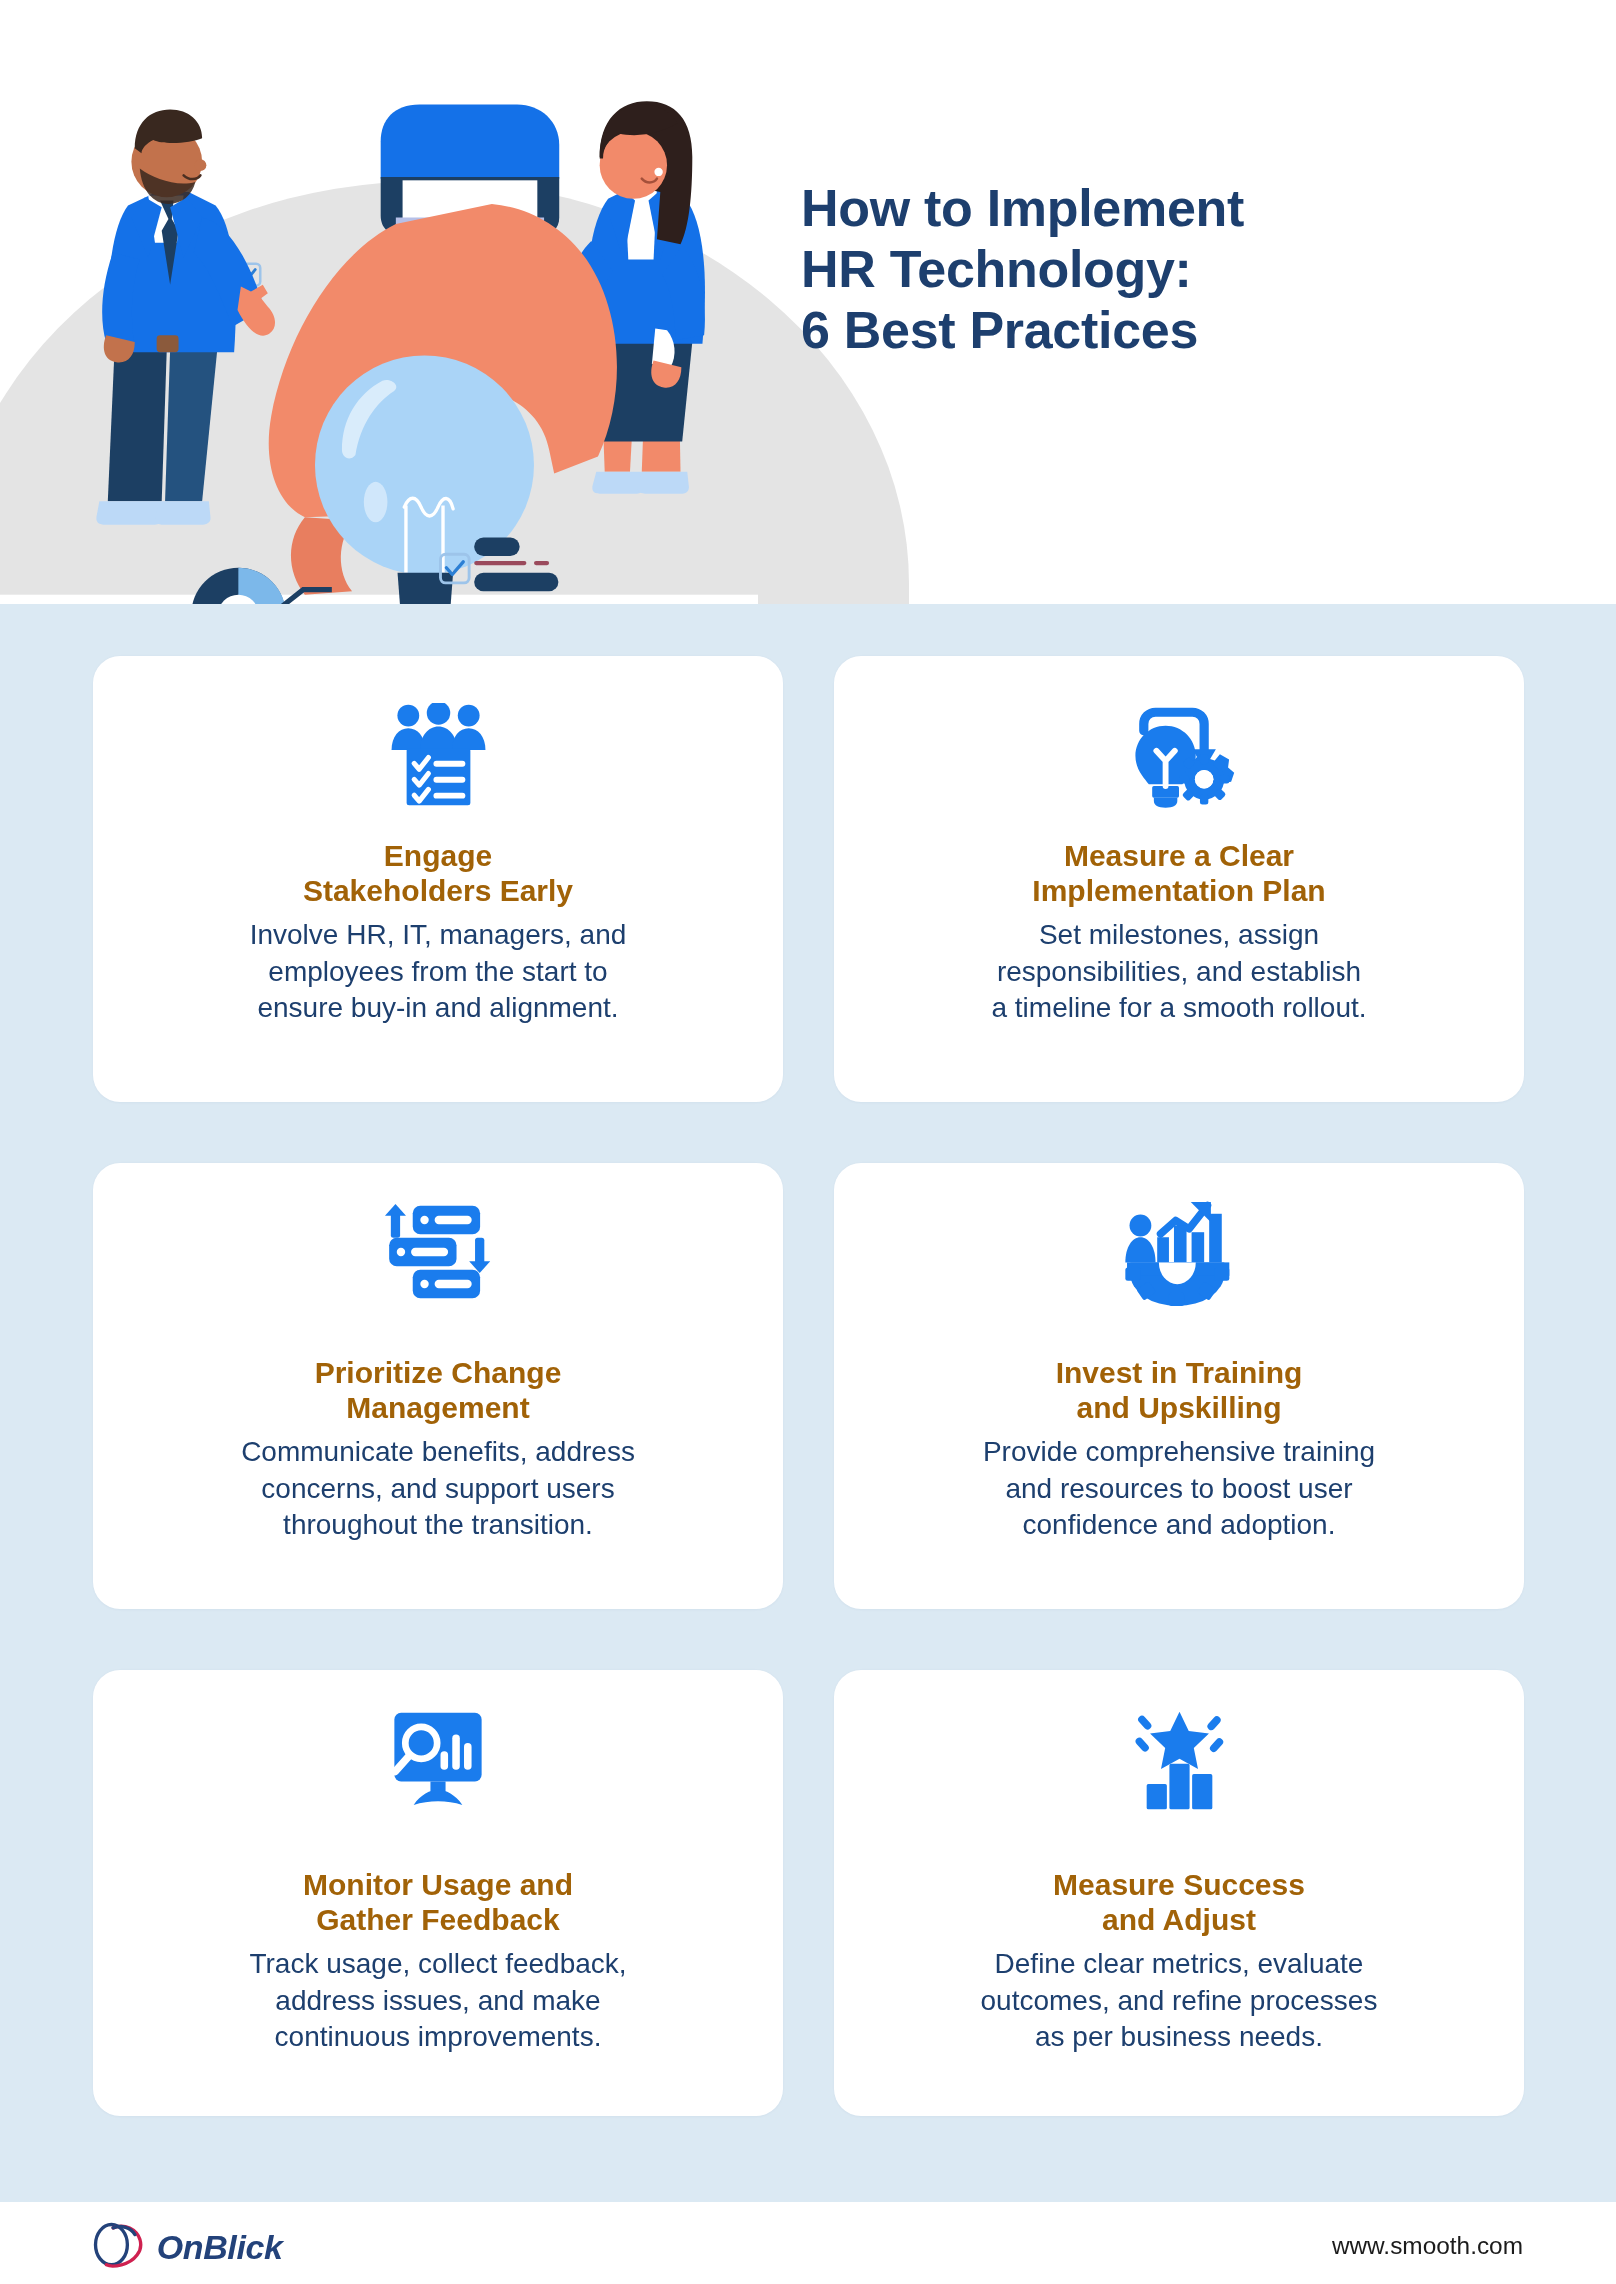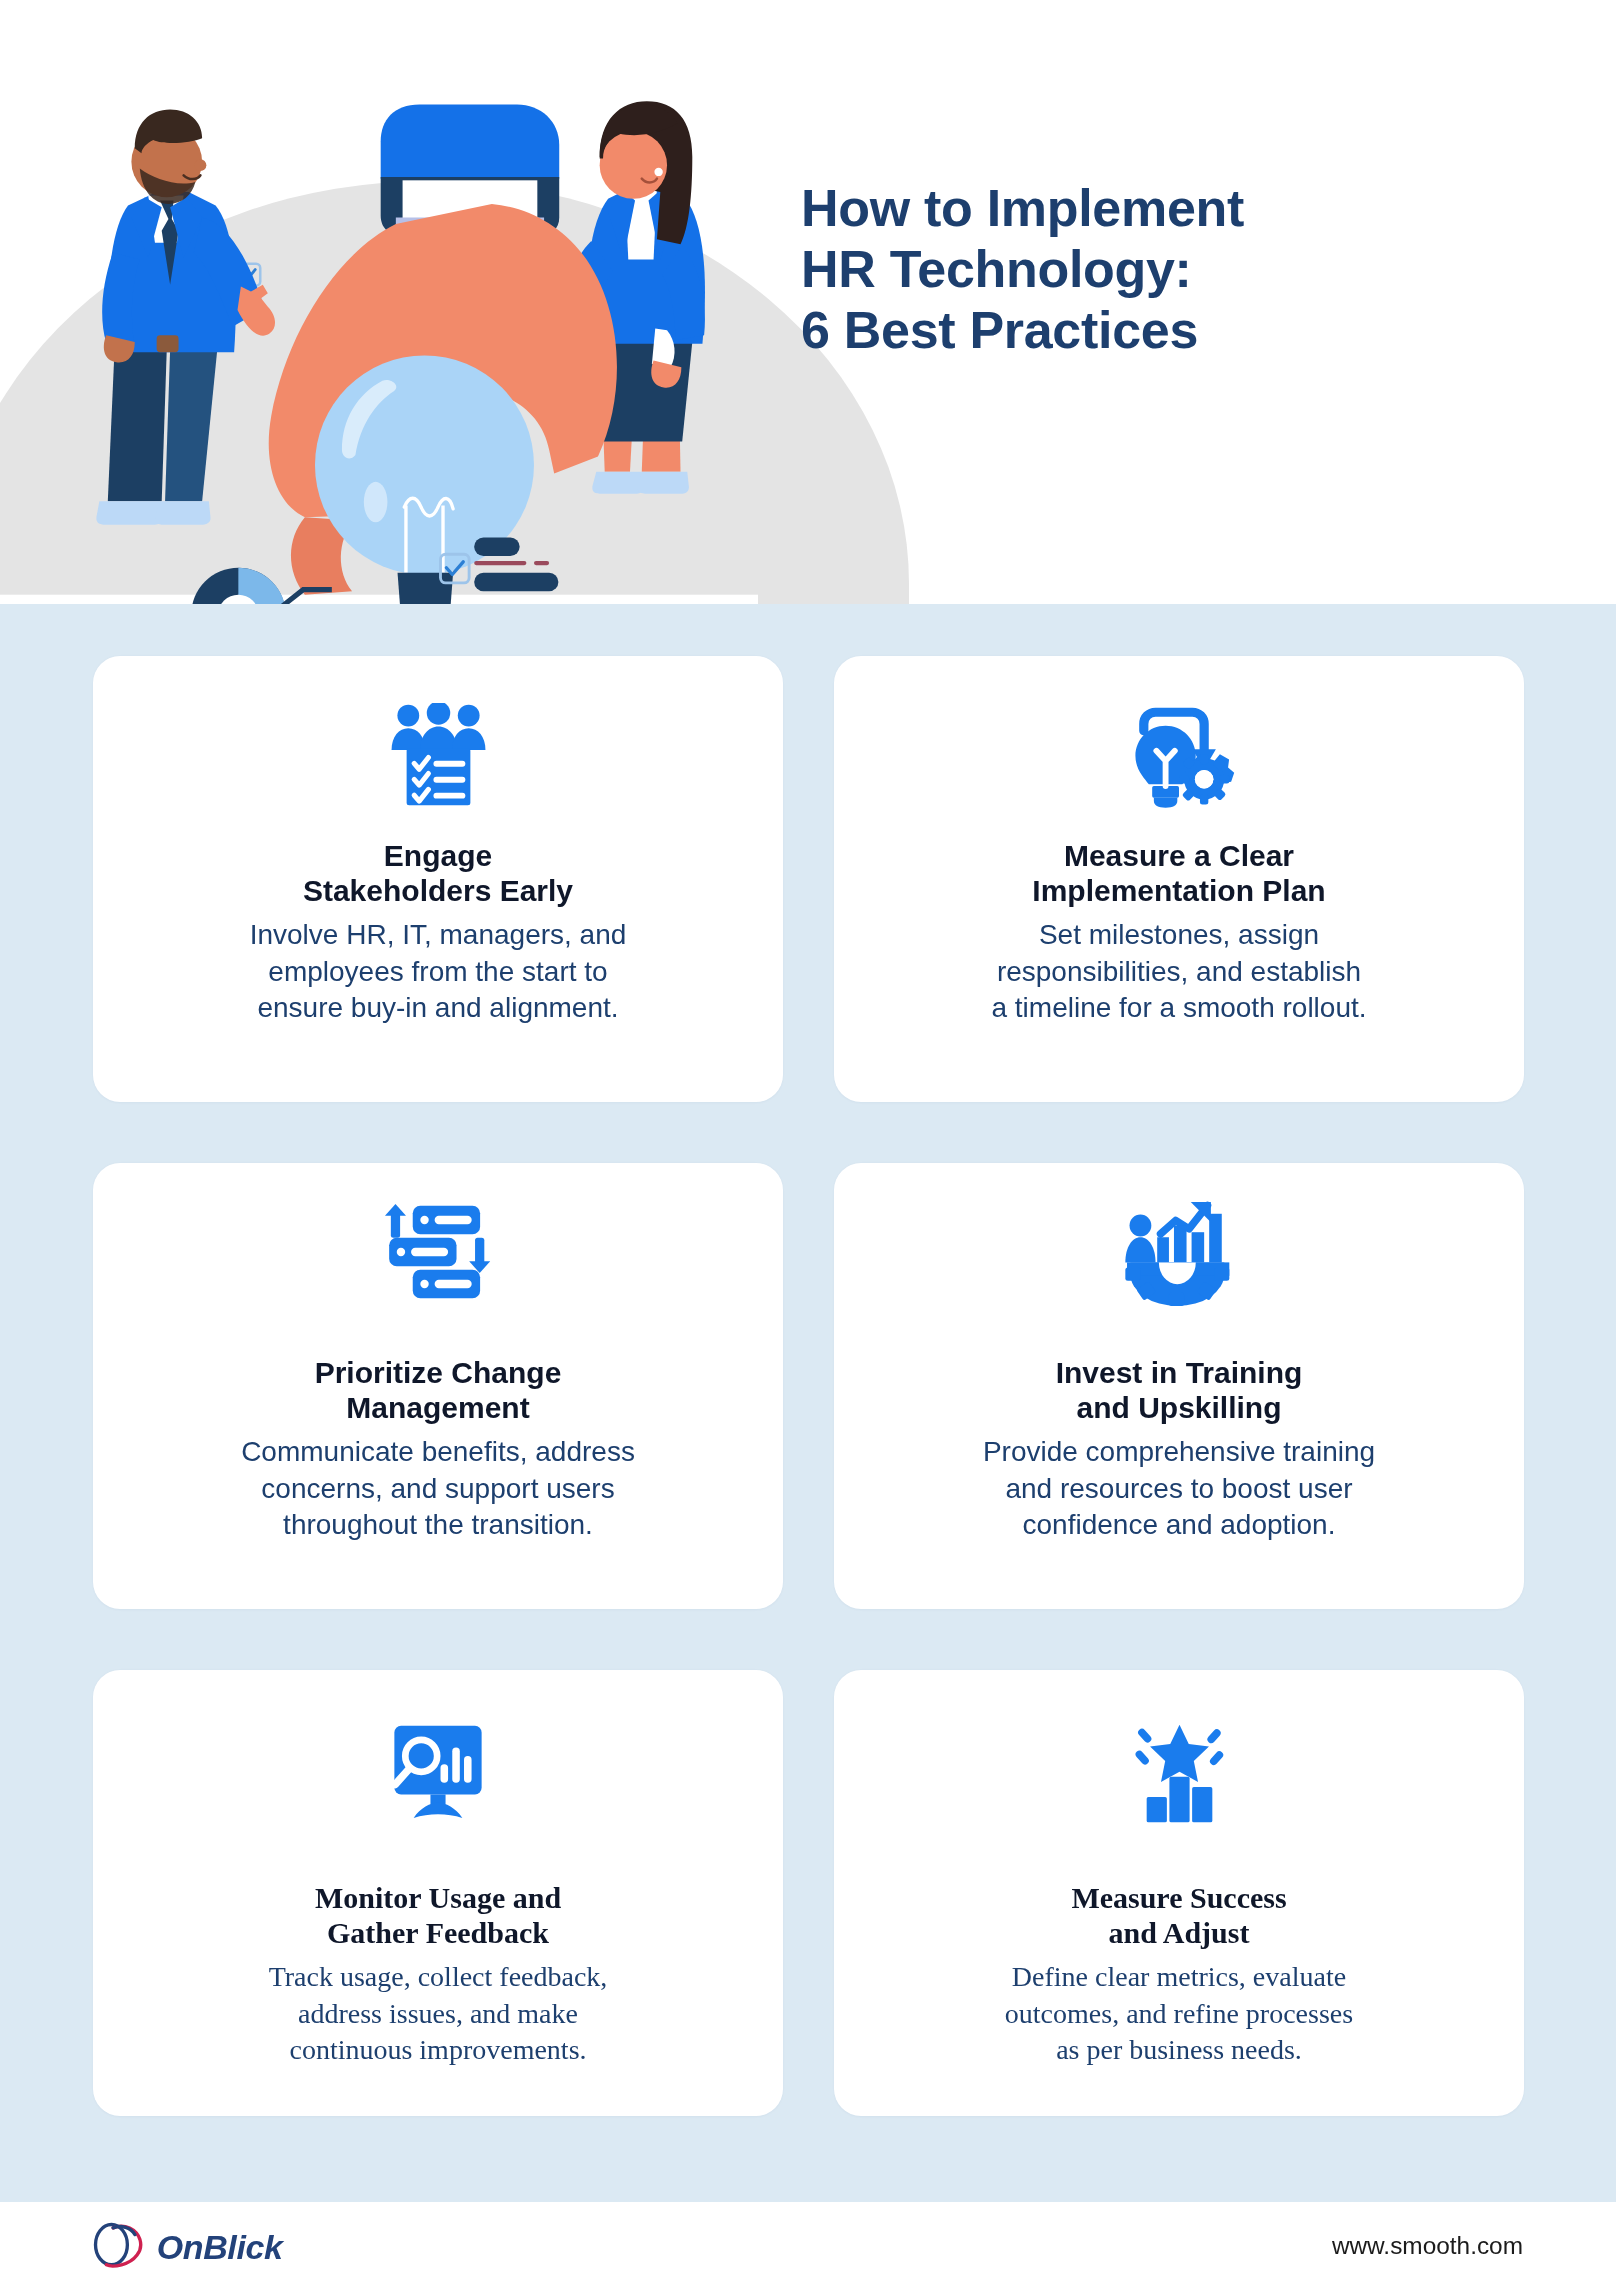--- a/index.html
+++ b/index.html
@@ -49,30 +49,30 @@
     border-radius:27px;
     height:446px;
     padding:44px 39px 0 39px;
     text-align:center;
     display:flex; flex-direction:column; align-items:center;
     box-shadow:0 0.8px 2.5px rgba(30,60,100,0.04);
   }
   .card-icon { height:109px; display:flex; align-items:center; justify-content:center; }
   .card-icon svg { display:block; }
   .card-title {
-    font-size:30px; font-weight:bold; color:#0f172a;
+    font-size:30px; font-weight:bold; color:#a16207;
     line-height:1.17; margin-top:29px; white-space:pre-line;
   }
   .card-desc {
     font-size:28px; color:#1d3f6e; line-height:1.3;
     margin-top:9px; white-space:pre-line; font-weight:normal;
   }
   .card--r2 { padding-top:34px; }
   .card--r2 .card-title { margin-top:49px; }
-  .card--r3 { padding-top:49px;font-family:Liberation Serif, serif; }
+  .card--r3 { padding-top:36px; }
   .card--r3 .card-title { margin-top:52px; }
 
   
   .footer {
     position:absolute; left:0; top:2202px; width:1616px; height:82px;
     background:#ffffff;
   }
   .footer-logo {
     position:absolute; left:93px; top:20px;
     display:flex; align-items:center; gap:11.8px;

